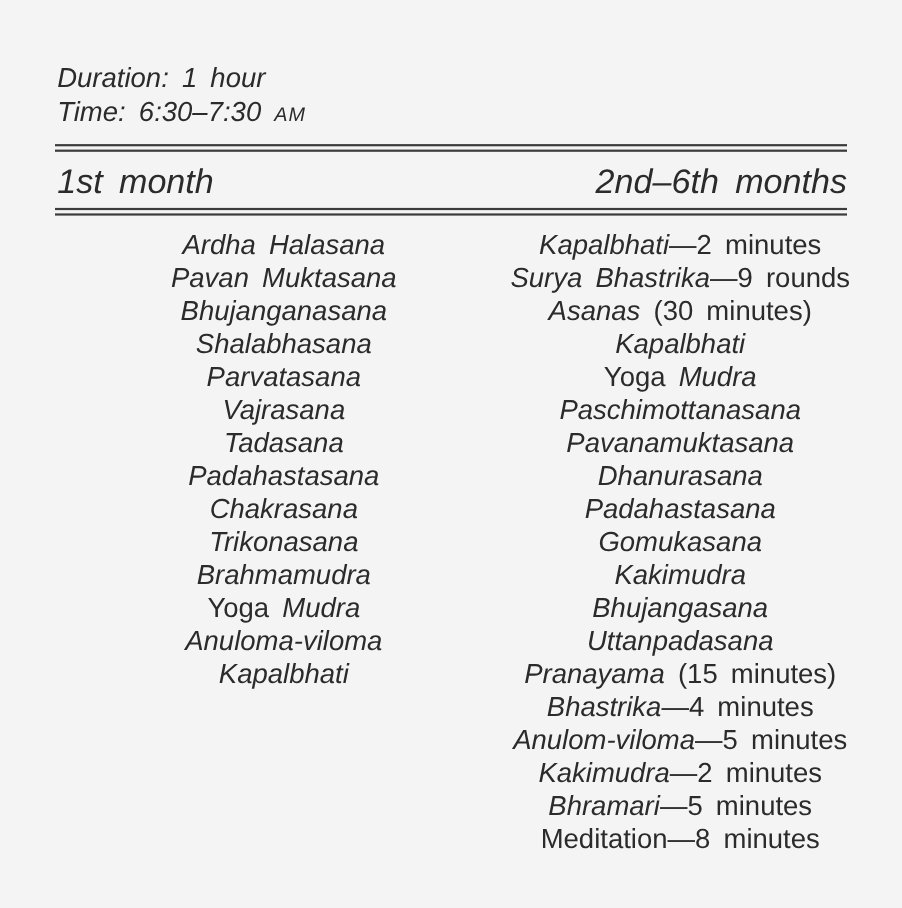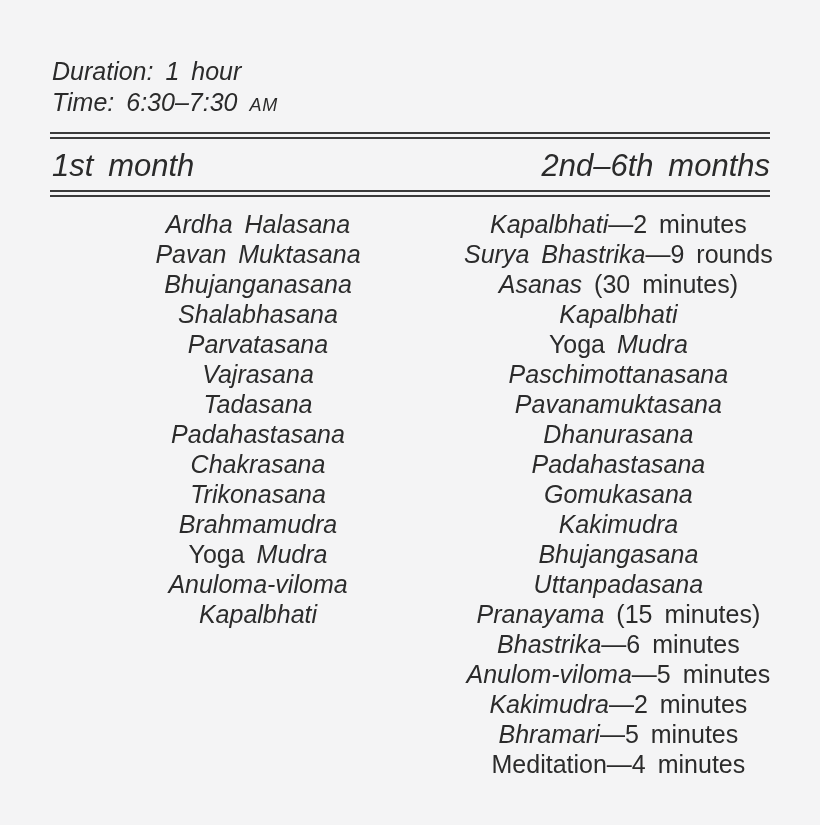--- a/index.html
+++ b/index.html
@@ -130,22 +130,22 @@
           <li><span class="rom">Yoga </span><span class="ital">Mudra</span></li>
           <li><span class="ital">Paschimottanasana</span></li>
           <li><span class="ital">Pavanamuktasana</span></li>
           <li><span class="ital">Dhanurasana</span></li>
           <li><span class="ital">Padahastasana</span></li>
           <li><span class="ital">Gomukasana</span></li>
           <li><span class="ital">Kakimudra</span></li>
           <li><span class="ital">Bhujangasana</span></li>
           <li><span class="ital">Uttanpadasana</span></li>
           <li><span class="ital">Pranayama</span><span class="rom"> (15 minutes)</span></li>
-          <li><span class="ital">Bhastrika</span><span class="rom">—6 minutes</span></li>
+          <li><span class="ital">Bhastrika</span><span class="rom">—4 minutes</span></li>
           <li><span class="ital">Anulom-viloma</span><span class="rom">—5 minutes</span></li>
           <li><span class="ital">Kakimudra</span><span class="rom">—2 minutes</span></li>
           <li><span class="ital">Bhramari</span><span class="rom">—5 minutes</span></li>
-          <li><span class="rom">Meditation—4 minutes</span></li>
+          <li><span class="rom">Meditation—8 minutes</span></li>
         </ul>
     </div>
 
   </div>
 </div>
 
 </body></html>

